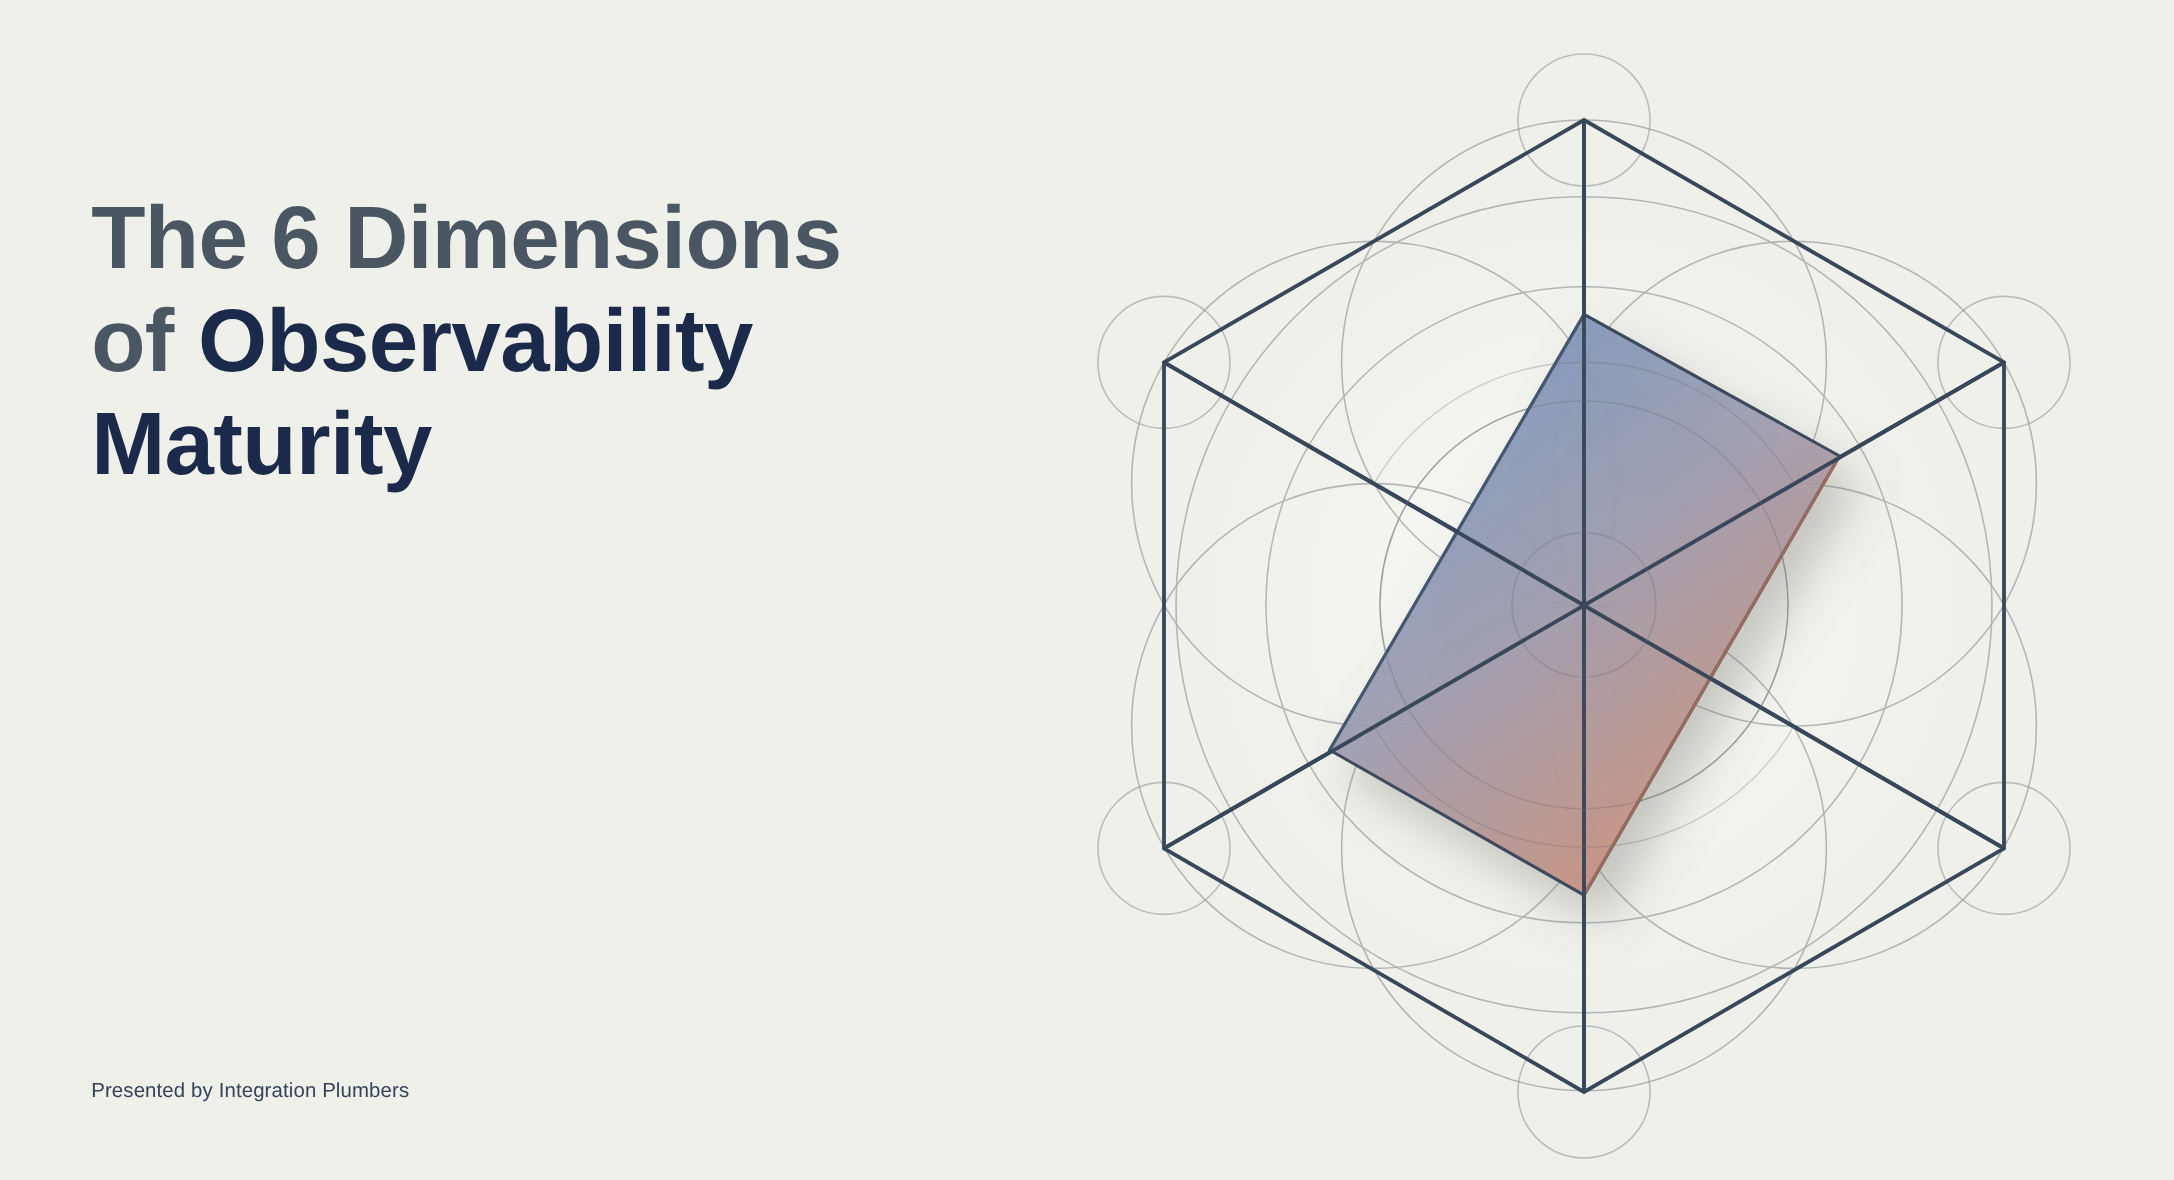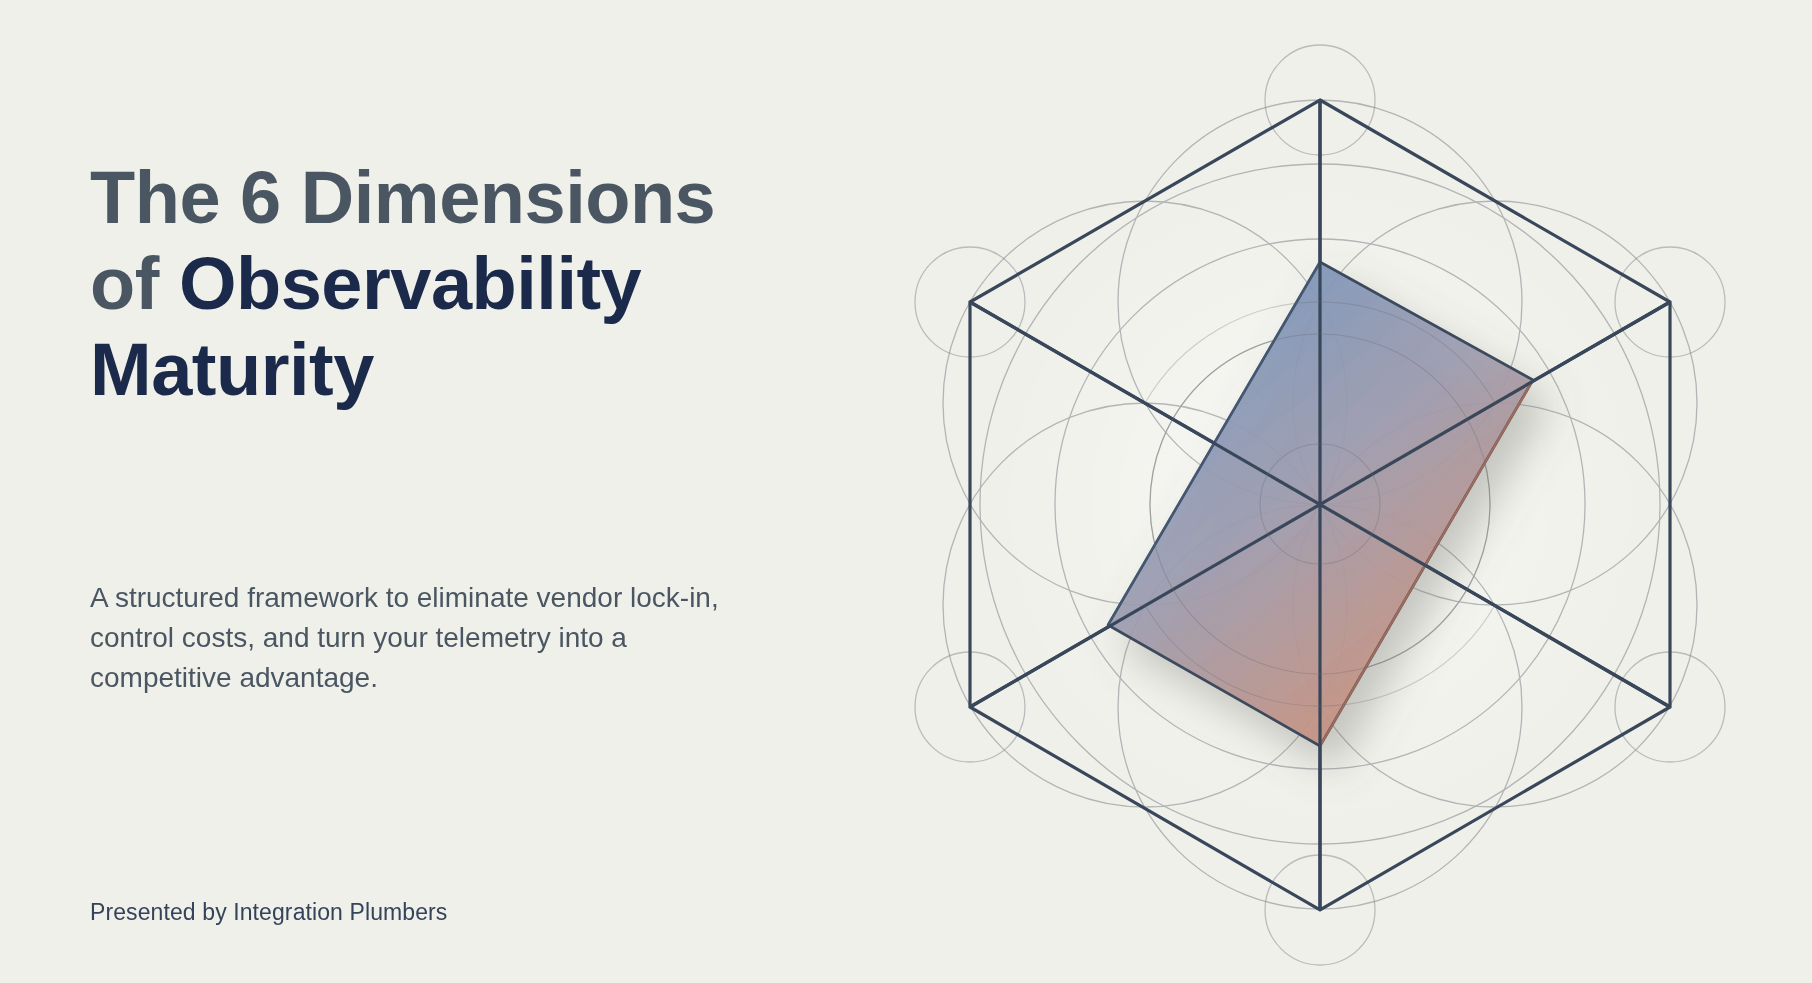--- a/index.html
+++ b/index.html
@@ -21,21 +21,21 @@
     position:relative;
     width:1812px;
     height:983px;
     background:#f0f0ea;
     overflow:hidden;
   }
 
   
   .text-col {
     position:absolute;
-    left:90px;
+    left:76px;
     top:0;
     width:760px;
     height:768px;
   }
 
   .title {
     position:absolute;
     top:155px;
     left:0;
     width:740px;
@@ -59,21 +59,21 @@
     font-size:28px;
     line-height:1.42;
     font-weight:normal;
     color:#4a5763;
   }
 
   .footer-note {
     position:absolute;
     top:899px;
     left:0;
-    font-size:23px;
+    font-size:17px;
     font-weight:500;
     letter-spacing:0.1px;
     color:#35435a;
   }
 
   
   .illus {
     position:absolute;
     left:0;
     top:0;
@@ -181,19 +181,18 @@
   </div>
 
   <div class="text-col">
 
     <h1 class="title">
       <span>The 6 Dimensions</span><br>
       <span>of </span><span class="accent">Observability</span><br>
       <span class="accent">Maturity</span>
     </h1>
 
-    <p class="subtitle">A structured framework to eliminate vendor lock-in, control costs, and turn your telemetry into a competitive advantage.</p>
 
     <p class="footer-note">Presented by Integration Plumbers</p>
 
   </div>
 
 </div>
 
 </body></html>

